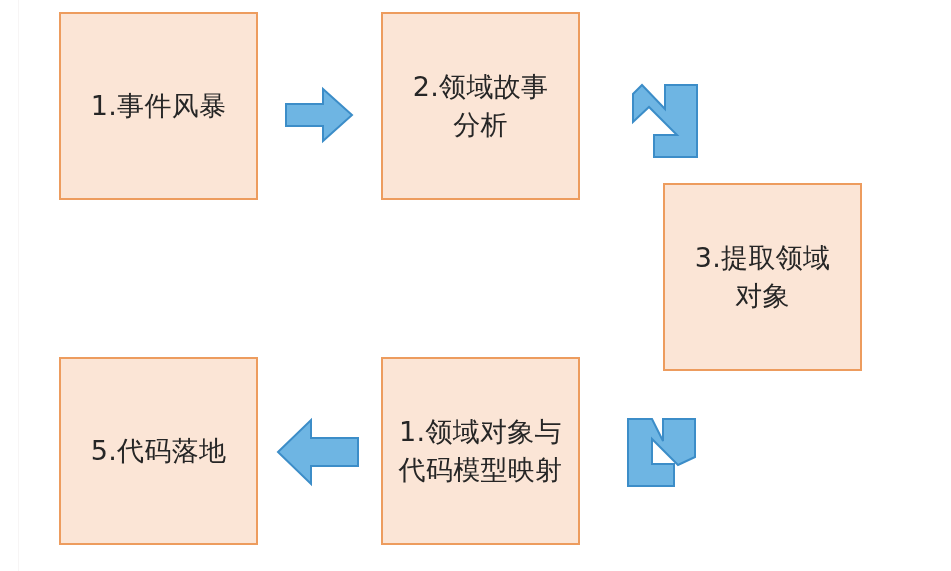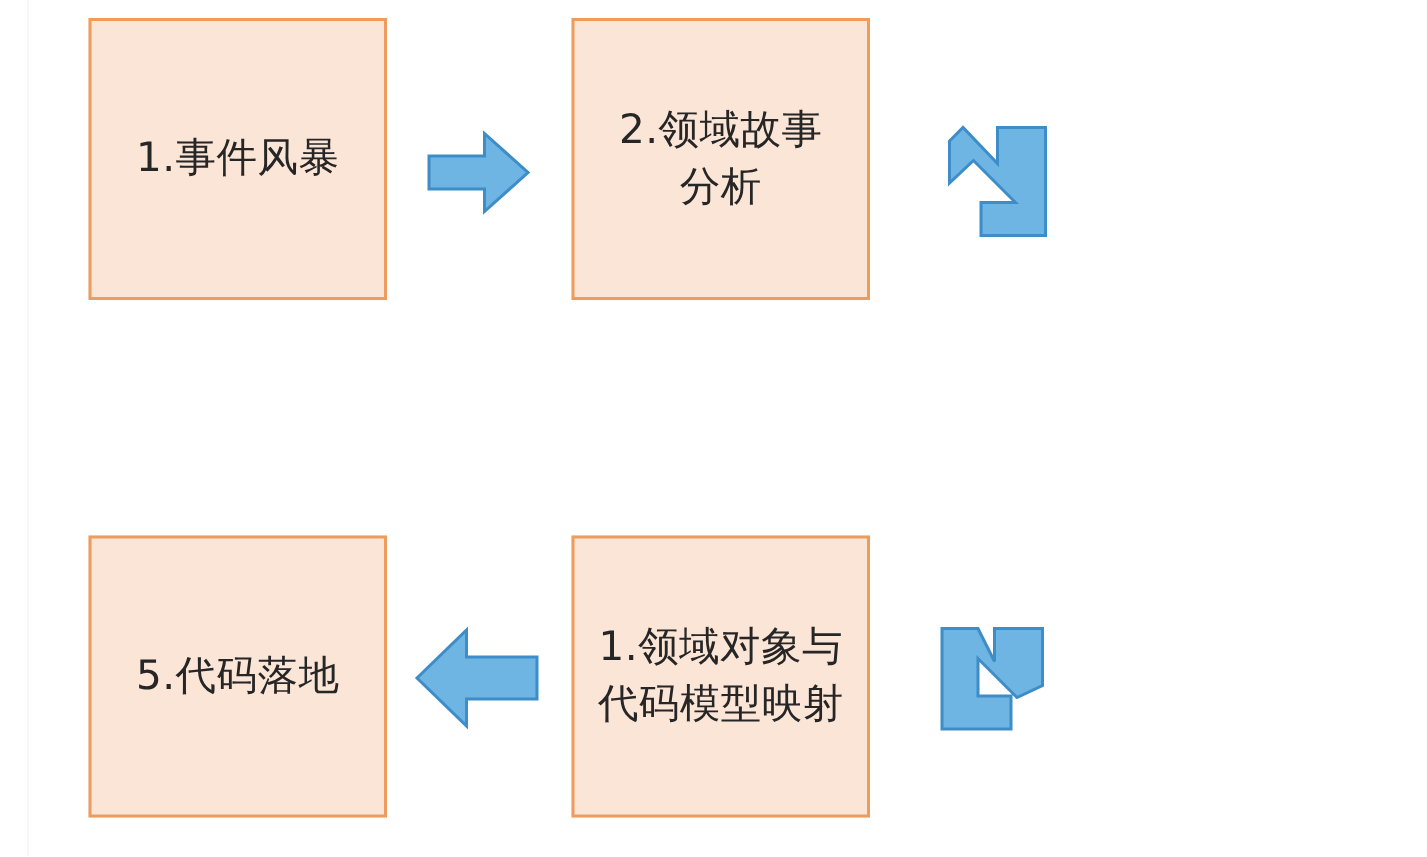--- a/index.html
+++ b/index.html
@@ -65,20 +65,24 @@
 
   <div class="step-box" id="box-1" style="left: 59px; top: 12px; width: 199px; height: 188px; background: rgb(251, 229, 214); border-color: rgb(237, 156, 94);">
     <div class="step-label" style="color: rgb(38, 38, 38);">1.事件风暴</div>
   </div>
 
   <div class="step-box" id="box-2" style="left: 381px; top: 12px; width: 199px; height: 188px; background: rgb(251, 229, 214); border-color: rgb(237, 156, 94);">
     <div class="step-label" style="color: rgb(38, 38, 38);">2.领域故事
 分析</div>
   </div>
 
+  <div class="step-box" id="box-3" style="left: 663px; top: 183px; width: 199px; height: 188px; background: rgb(251, 229, 214); border-color: rgb(237, 156, 94);">
+    <div class="step-label" style="color: rgb(38, 38, 38);">3.提取领域
+对象</div>
+  </div>
 
   <div class="step-box" id="box-4" style="left: 381px; top: 357px; width: 199px; height: 188px; background: rgb(251, 229, 214); border-color: rgb(237, 156, 94);">
     <div class="step-label" style="color: rgb(38, 38, 38);">1.领域对象与
 代码模型映射</div>
   </div>
 
   <div class="step-box" id="box-5" style="left: 59px; top: 357px; width: 199px; height: 188px; background: rgb(251, 229, 214); border-color: rgb(237, 156, 94);">
     <div class="step-label" style="color: rgb(38, 38, 38);">5.代码落地</div>
   </div>
 

